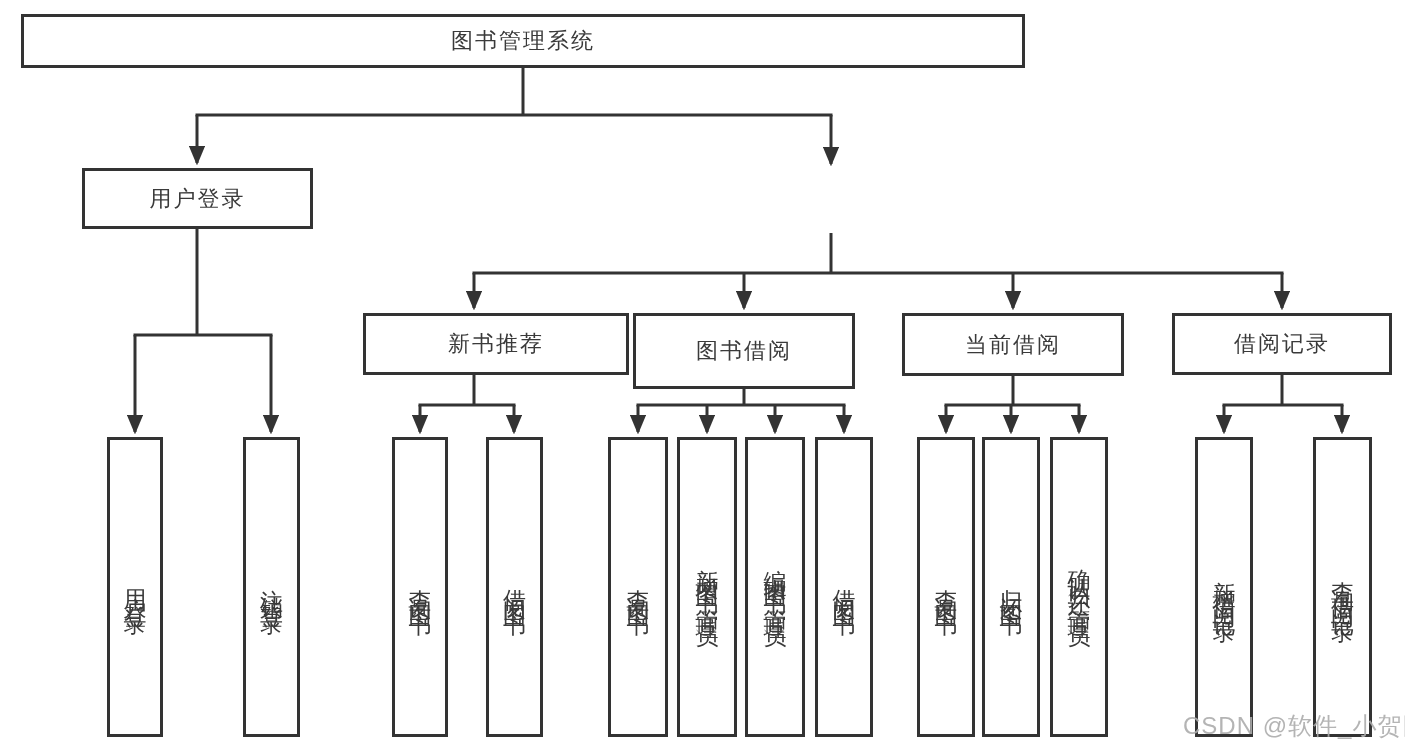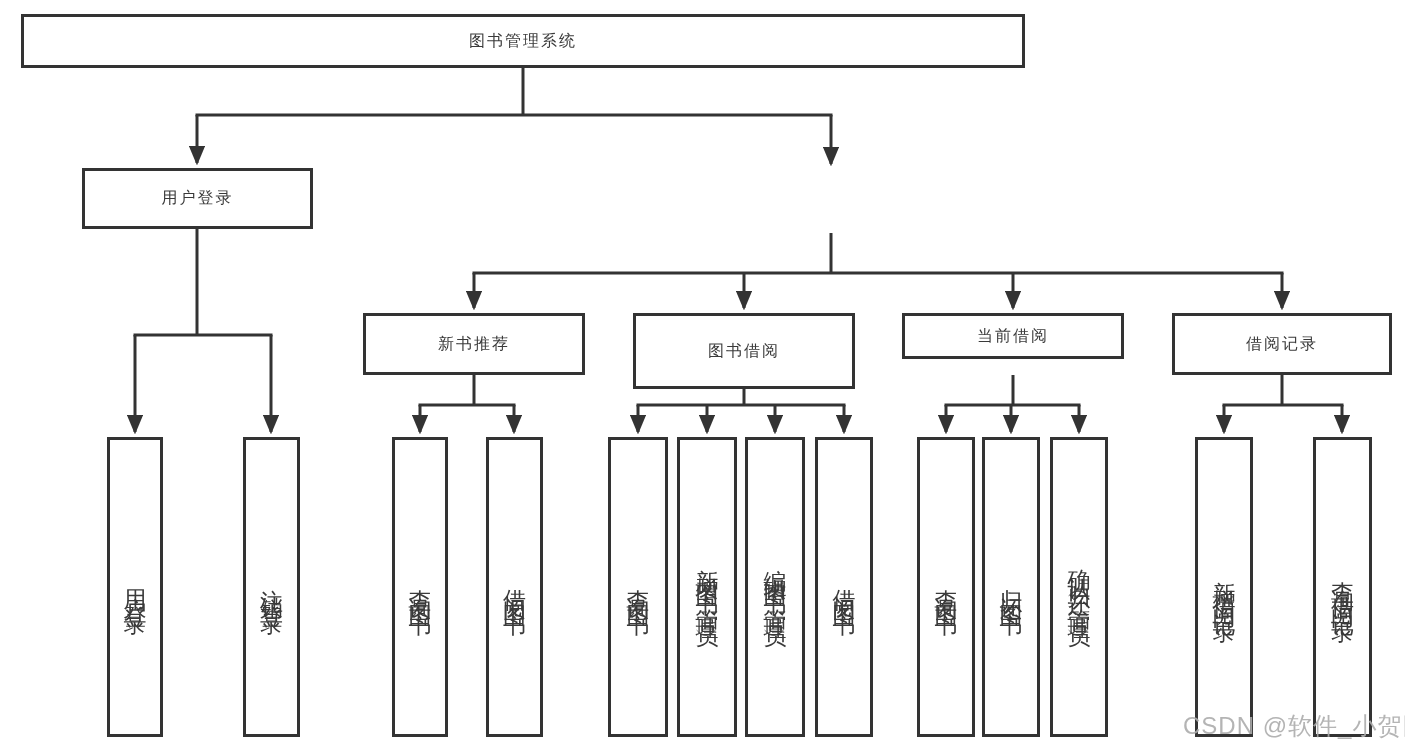--- a/index.html
+++ b/index.html
@@ -20,21 +20,21 @@
     position: absolute;
     box-sizing: border-box;
     border: 3px solid #333333;
     background: #ffffff;
     display: flex;
     align-items: center;
     justify-content: center;
     color: #3a3a3a;
   }
   .hlabel {
-    font-size: 16px;
+    font-size: 22px;
     letter-spacing: 2px;
     white-space: nowrap;
   }
   .leaf { top: 437px; height: 300px; }
   .vtext {
     writing-mode: vertical-rl;
     text-orientation: mixed;
     font-size: 23px;
     line-height: 1;
     letter-spacing: 8px;
@@ -108,27 +108,27 @@
   </svg>
 
   <div class="box" style="left:21px; top:14px; width:1004px; height:54px">
     <span class="hlabel">图书管理系统</span>
   </div>
 
   <div class="box" style="left:82px; top:168px; width:231px; height:61px">
     <span class="hlabel">用户登录</span>
   </div>
 
-  <div class="box" style="left:363px; top:313px; width:222px; height:62px">
+  <div class="box" style="left:363px; top:313px; width:266px; height:62px">
     <span class="hlabel">新书推荐</span>
   </div>
   <div class="box" style="left:633px; top:313px; width:222px; height:76px">
     <span class="hlabel">图书借阅</span>
   </div>
-  <div class="box" style="left:902px; top:313px; width:222px; height:46px">
+  <div class="box" style="left:902px; top:313px; width:222px; height:63px">
     <span class="hlabel">当前借阅</span>
   </div>
   <div class="box" style="left:1172px; top:313px; width:220px; height:62px">
     <span class="hlabel">借阅记录</span>
   </div>
 
   <div class="box leaf" style="left:107px; width:56px">
     <span class="vtext">用户登录</span>
   </div>
   <div class="box leaf" style="left:243px; width:57px">

